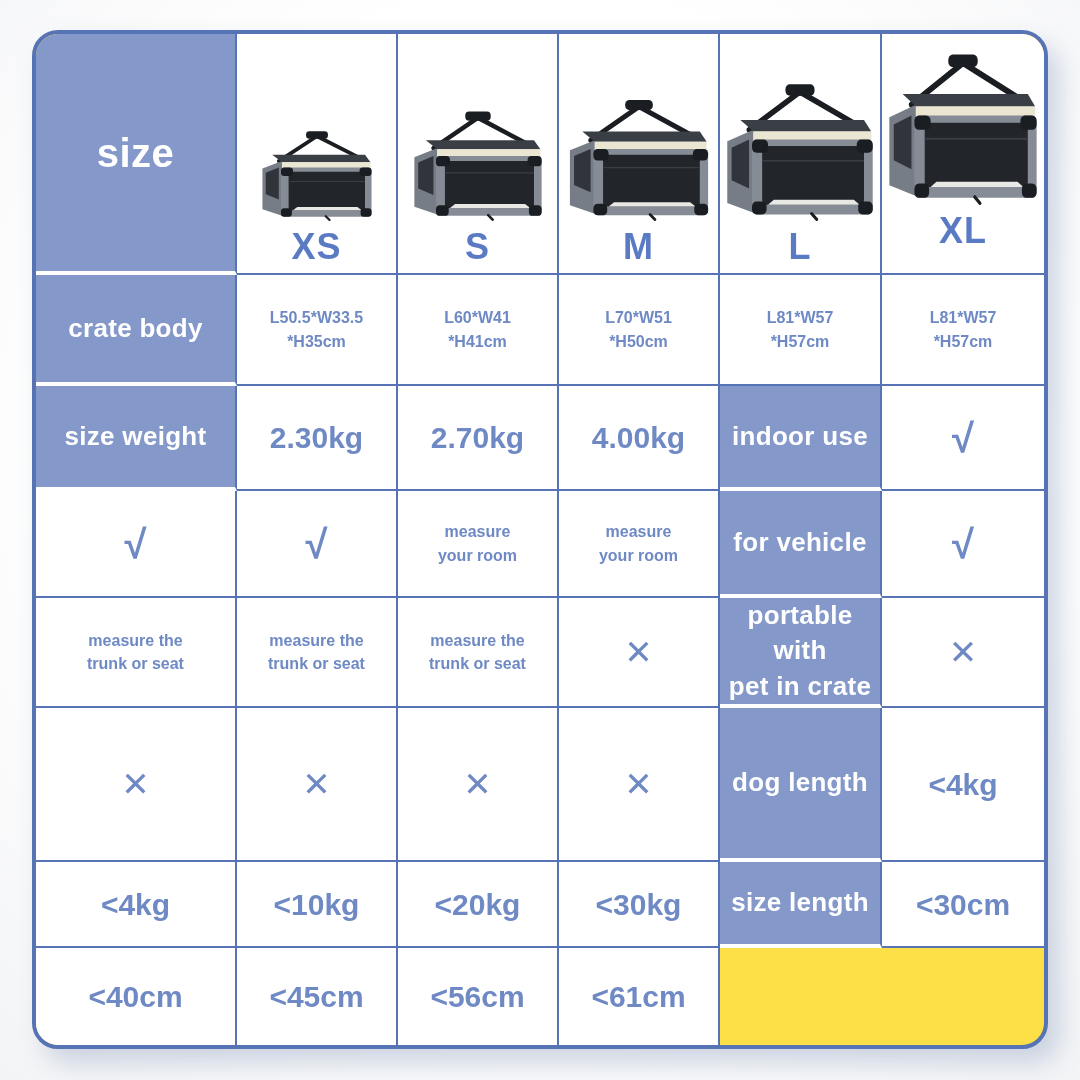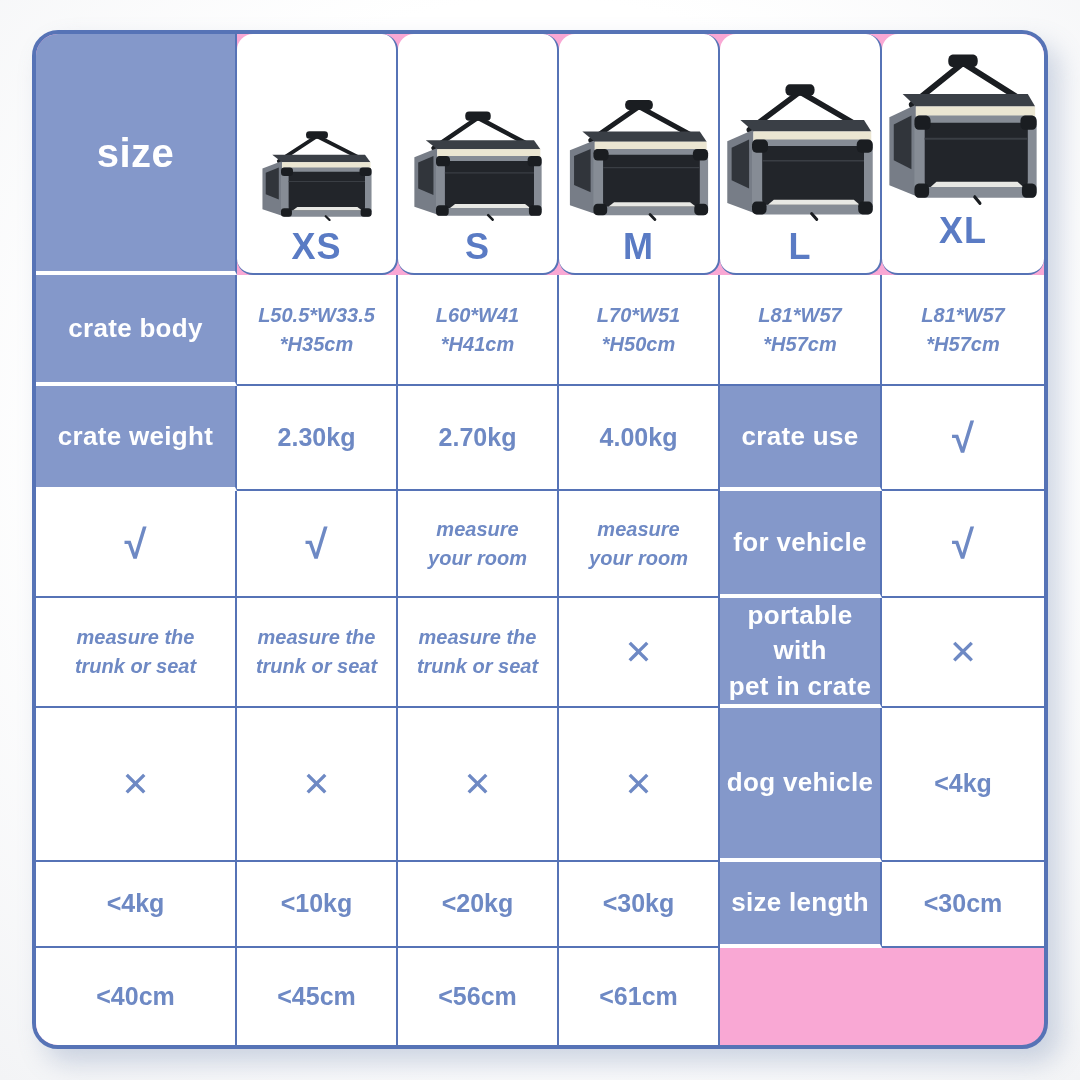--- a/index.html
+++ b/index.html
@@ -15,21 +15,21 @@
     overflow:hidden;
   }
   .defs{position:absolute;width:0;height:0;overflow:hidden;}
   .table{
     position:absolute;left:32px;top:30px;
     width:1008px;height:1011px;
     box-sizing:content-box;
     border:4px solid var(--line);
     border-radius:26px;
     overflow:hidden;
-    background:#f9a8d4;
+    background:#fde047;
     box-shadow:12px 14px 26px rgba(104,125,168,0.30);
     display:grid;
     grid-template-columns:201px repeat(5,1fr);
     grid-template-rows:241px 111px 105px 107px 110px 154px 86px 97px;
   }
   .c{
     background:#ffffff;
     border-right:2px solid var(--line);
     border-bottom:2px solid var(--line);
     display:flex;align-items:center;justify-content:center;
@@ -41,31 +41,31 @@
     color:#ffffff;
     font-weight:bold;font-size:26px;line-height:1.35;
     white-space:pre-line;
     letter-spacing:0.3px;
   }
   .c.corner span{font-size:40px;font-weight:bold;letter-spacing:0.5px;}
   .table > .c:nth-child(6n){border-right:none;justify-content:center;}
   .table > .c:nth-child(n+43){border-bottom:none;}
   .c.head{
     flex-direction:column;justify-content:flex-end;
-    gap:8px;padding-bottom:8px;box-sizing:border-box;border-radius:16px;
+    gap:8px;padding-bottom:8px;box-sizing:border-box;
   }
   .szlabel{
     font-weight:bold;font-size:36px;color:var(--sz);
     letter-spacing:1px;line-height:1;
   }
   .val{
-    font-weight:bold;font-size:25px;color:var(--val);
+    font-weight:bold;font-size:30px;color:var(--val);
     line-height:1.5;white-space:pre-line;
   }
-  .val.sm{font-size:20px;line-height:1.45;font-style:italic;}
+  .val.sm{font-size:16px;line-height:1.45;}
   .val.mk{font-size:40px;line-height:1;}
   .val.mkx{font-size:34px;line-height:1;}
   .crate{display:block;}
   .crate.xs{width:120px;height:92px;}
   .crate.s {width:140px;height:112px;}
   .crate.m {width:152px;height:124px;}
   .crate.l {width:160px;height:140px;}
   .crate.xl{width:162px;height:154px;}
 </style>
 </head>
@@ -145,32 +145,32 @@
     </div>
   <div class="c">
       <span class="val sm">L81*W57
 *H57cm</span>
     </div>
   <div class="c">
       <span class="val sm">L81*W57
 *H57cm</span>
     </div>
 
-  <div class="c rowhead">crate weight</div>
+  <div class="c rowhead">size weight</div>
   <div class="c">
       <span class="val">2.30kg</span>
     </div>
   <div class="c">
       <span class="val">2.70kg</span>
     </div>
   <div class="c">
       <span class="val">4.00kg</span>
     </div>
 
-  <div class="c rowhead">crate use</div>
+  <div class="c rowhead">indoor use</div>
   <div class="c">
       <span class="val mk">√</span>
     </div>
   <div class="c">
       <span class="val mk">√</span>
     </div>
   <div class="c">
       <span class="val mk">√</span>
     </div>
   <div class="c">
@@ -213,21 +213,21 @@
   <div class="c">
       <span class="val mkx">✕</span>
     </div>
   <div class="c">
       <span class="val mkx">✕</span>
     </div>
   <div class="c">
       <span class="val mkx">✕</span>
     </div>
 
-  <div class="c rowhead">dog vehicle</div>
+  <div class="c rowhead">dog length</div>
   <div class="c">
       <span class="val">&lt;4kg</span>
     </div>
   <div class="c">
       <span class="val">&lt;4kg</span>
     </div>
   <div class="c">
       <span class="val">&lt;10kg</span>
     </div>
   <div class="c">

